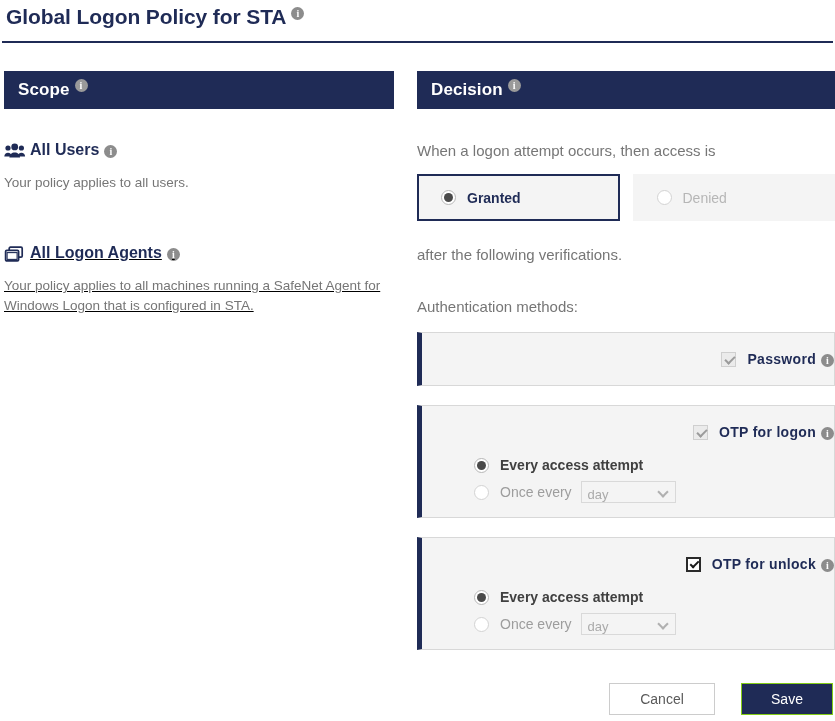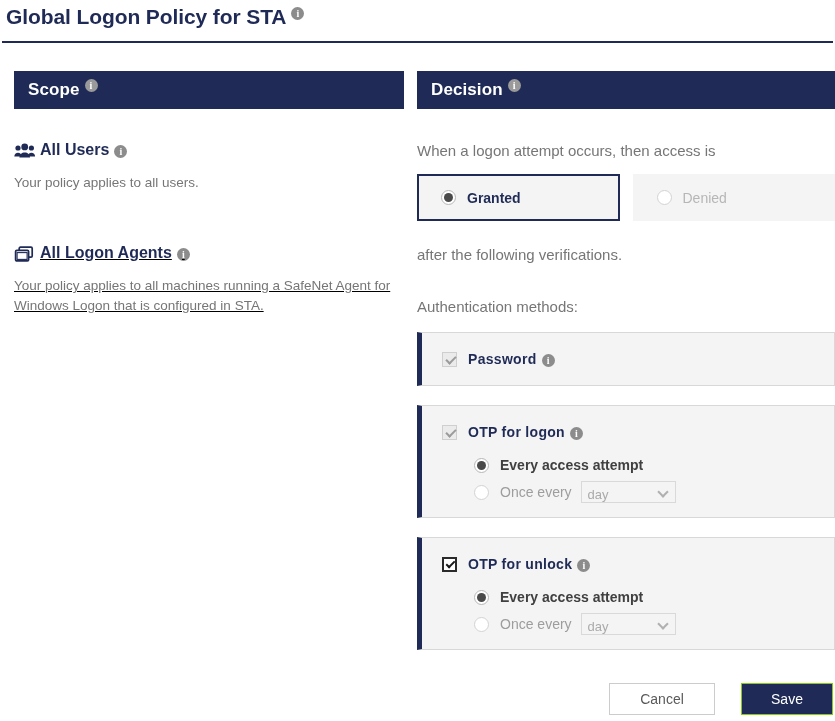--- a/index.html
+++ b/index.html
@@ -29,21 +29,21 @@
     display: inline-block; width: 13px; height: 13px; border-radius: 50%;
     background: #8c8c8c; color: #ffffff;
     font-size: 10px; font-weight: bold; line-height: 13px; text-align: center;
     font-family: "Liberation Serif", serif;
     vertical-align: super; margin-left: 5px;
     position: relative; top: 1px;
   }
   .info-icon.on-dark { background: #9a9a9a; }
 
   
-  .col-left  { position: absolute; left: 14px;   top: 71px; width: 390px; }
+  .col-left  { position: absolute; left: 4px;   top: 71px; width: 390px; }
   .col-right { position: absolute; left: 417px; top: 71px; width: 418px; }
 
   .panel-header {
     background: #1f2b56; color: #ffffff;
     height: 38px; line-height: 38px;
     padding-left: 14px;
     font-size: 17px; font-weight: bold;
     letter-spacing: 0.1px;
   }
   .col-right .panel-header { width: 418px; }
@@ -107,21 +107,21 @@
   .auth-card {
     border: 1px solid #d8d8d8;
     border-left: 5px solid #1f2b56;
     background: #f4f4f4;
     margin-top: 19px;
     padding: 14px 0 14px 0;
   }
   .auth-card.first { margin-top: 17px; }
   .auth-head {
     display: flex; align-items: center;
-    padding-left: 20px; height: 24px;
+    padding-left: 36px; height: 24px; justify-content: flex-end;
   }
   .auth-label {
     font-size: 14px; font-weight: bold; color: #1f2b56;
     letter-spacing: 0.3px; white-space: nowrap;
   }
 
   
   .cbx {
     width: 15px; height: 15px; flex: none; margin-right: 11px;
     display: inline-block; position: relative;

